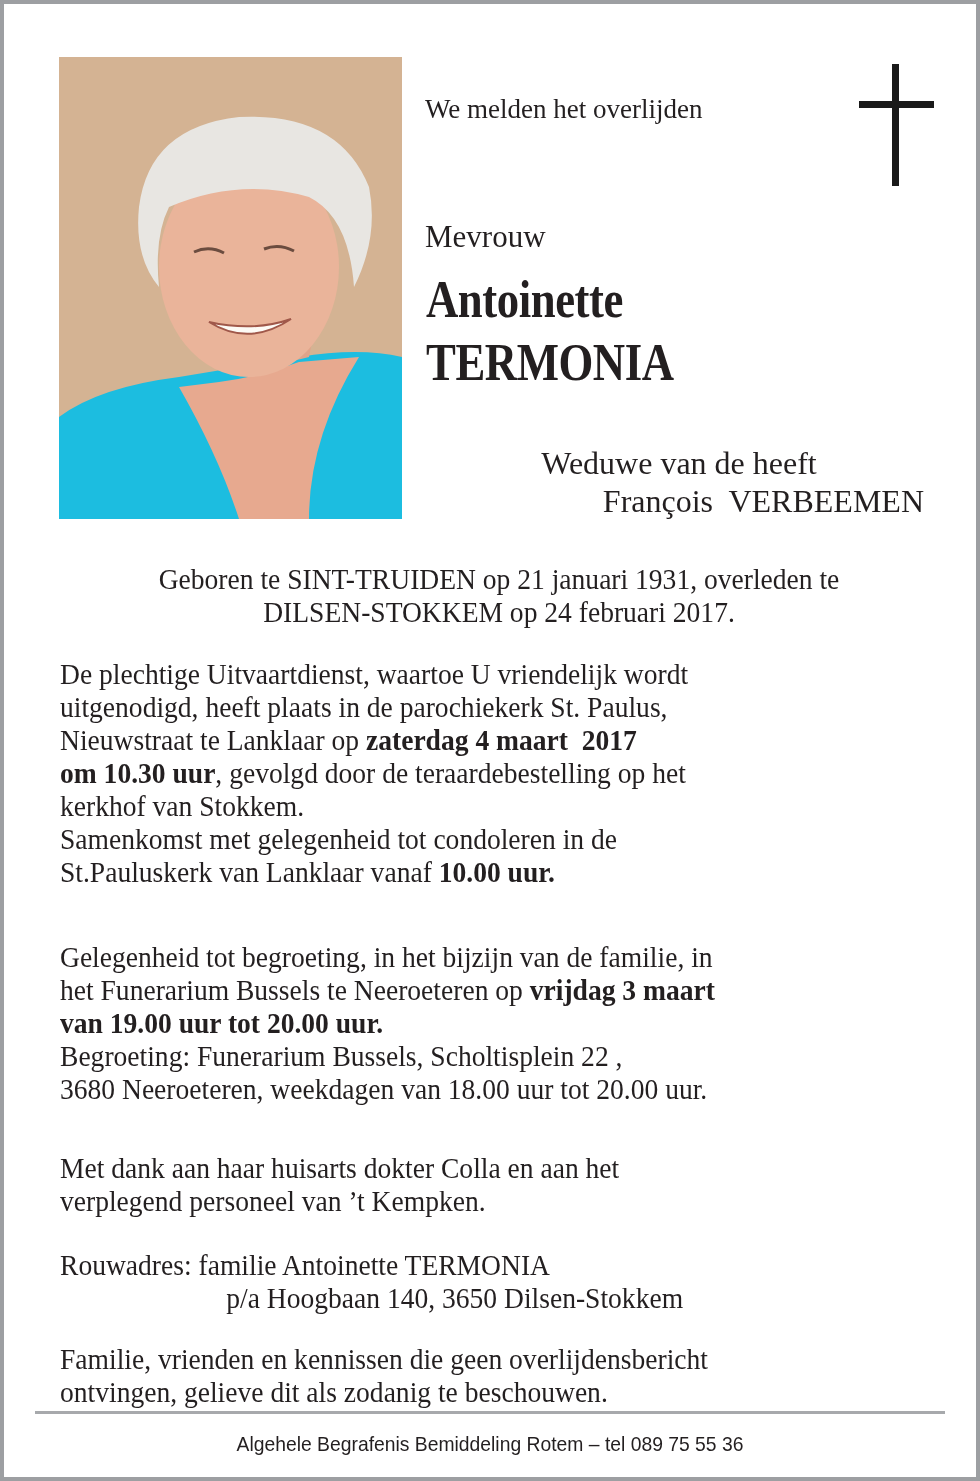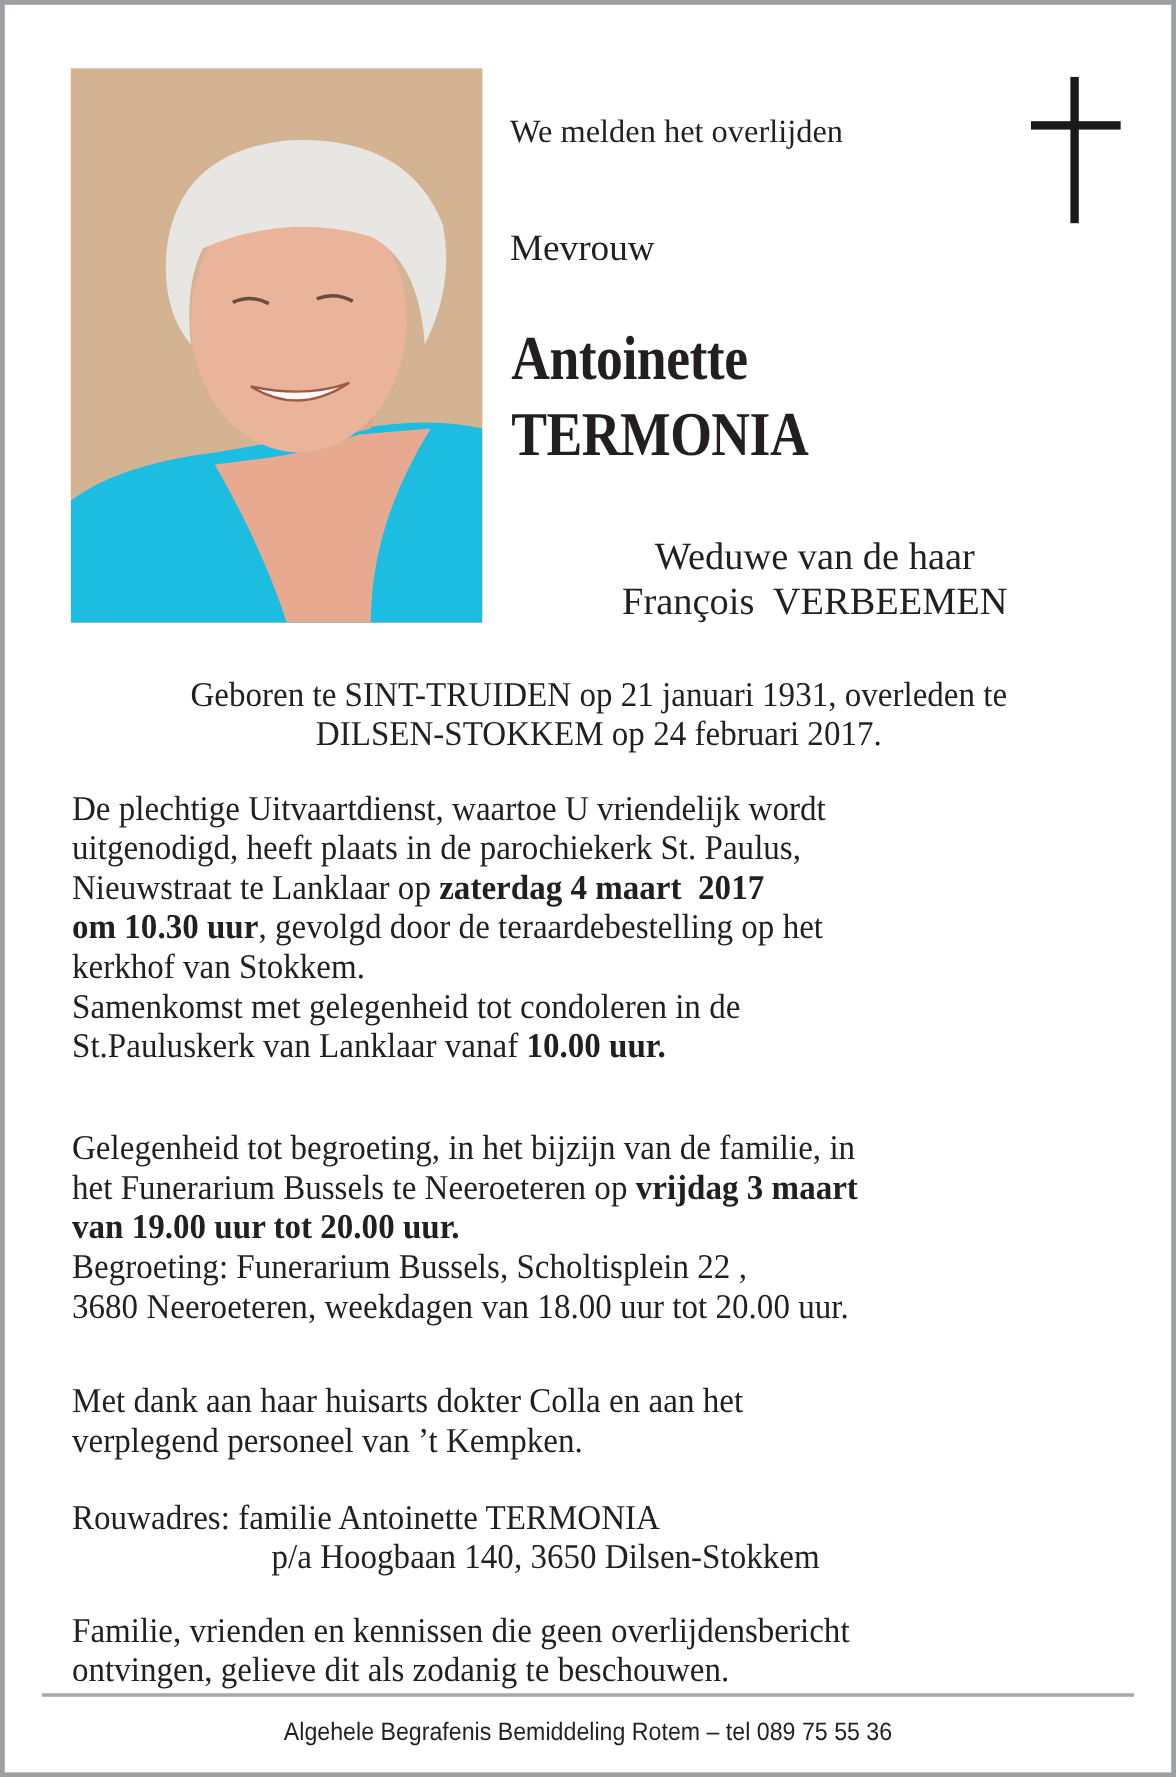--- a/index.html
+++ b/index.html
@@ -13,21 +13,21 @@
     position: absolute; left: 55px; top: 53px; width: 343px; height: 462px;
     background: #d4b393; overflow: hidden;
   }
   .photo svg { display: block; width: 100%; height: 100%; }
   .cross { position: absolute; left: 855px; top: 60px; width: 75px; height: 125px; }
   .intro {
     position: absolute; left: 421px; top: 88px; width: 420px;
     font-size: 27px; line-height: 35px; font-family: "Liberation Serif", serif;
   }
   .title {
-    position: absolute; left: 421px; top: 185px;
+    position: absolute; left: 421px; top: 215px;
     font-size: 31px; font-family: "Liberation Serif", serif;
   }
   .name {
     position: absolute; left: 422px; top: 264px; width: 440px;
     font-family: "Liberation Serif", serif; font-weight: bold;
     font-size: 52px; line-height: 63px; transform: scaleX(0.86); transform-origin: left top;
     letter-spacing: -0.5px;
   }
   .widow {
     position: absolute; left: 430px; top: 440px; width: 490px; text-align: center;
@@ -92,22 +92,22 @@
   </div>
 
   <div class="title">Mevrouw</div>
 
   <div class="name">
     <span class="line">Antoinette</span>
     <span class="line">TERMONIA</span>
   </div>
 
   <div class="widow">
-    <span class="line">Weduwe van de haar</span>
-    <span class="line" style="white-space: pre;">François  VERBEEMEN</span>
+    <span class="line">Weduwe van de heeft</span>
+    <span class="line" style="white-space: pre; text-align: right;">François  VERBEEMEN</span>
   </div>
 
   <div class="body-text birth">
     <span class="line">Geboren te SINT-TRUIDEN op 21 januari 1931, overleden te</span>
     <span class="line">DILSEN-STOKKEM op 24 februari 2017.</span>
   </div>
 
   <div class="body-text p1">
     <span class="line">De plechtige Uitvaartdienst, waartoe U vriendelijk wordt</span>
     <span class="line">uitgenodigd, heeft plaats in de parochiekerk St. Paulus,</span>

